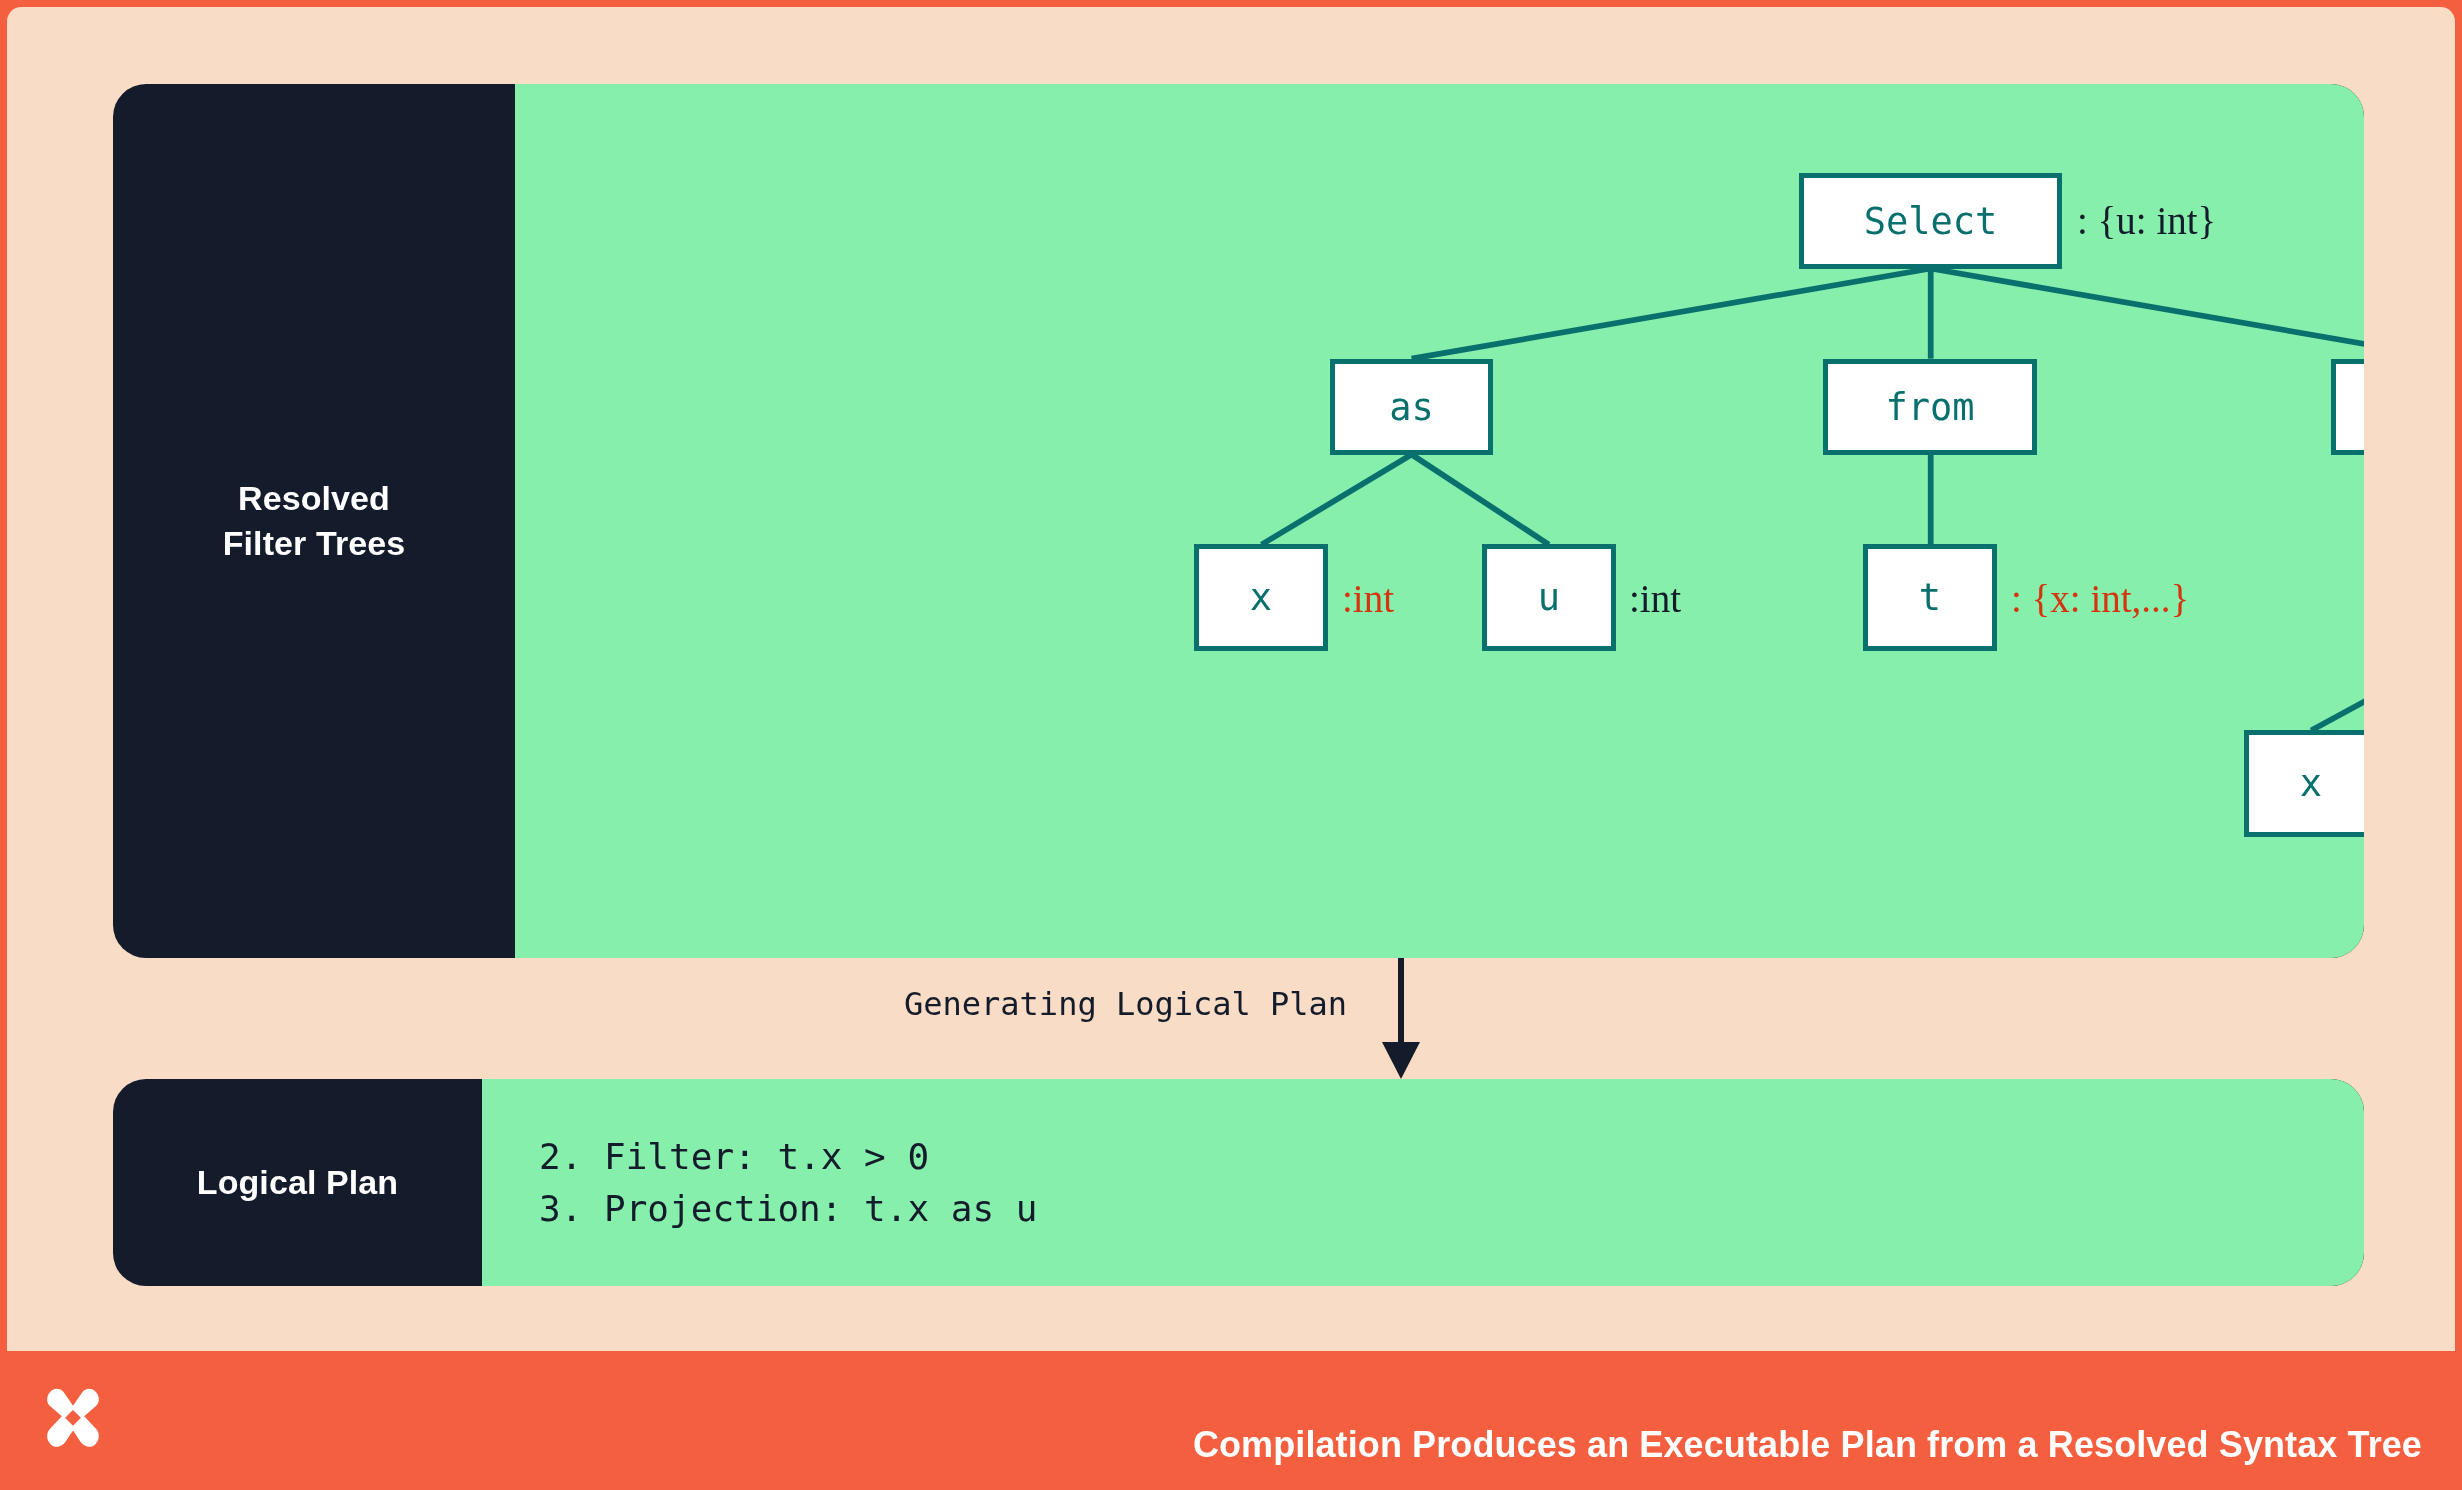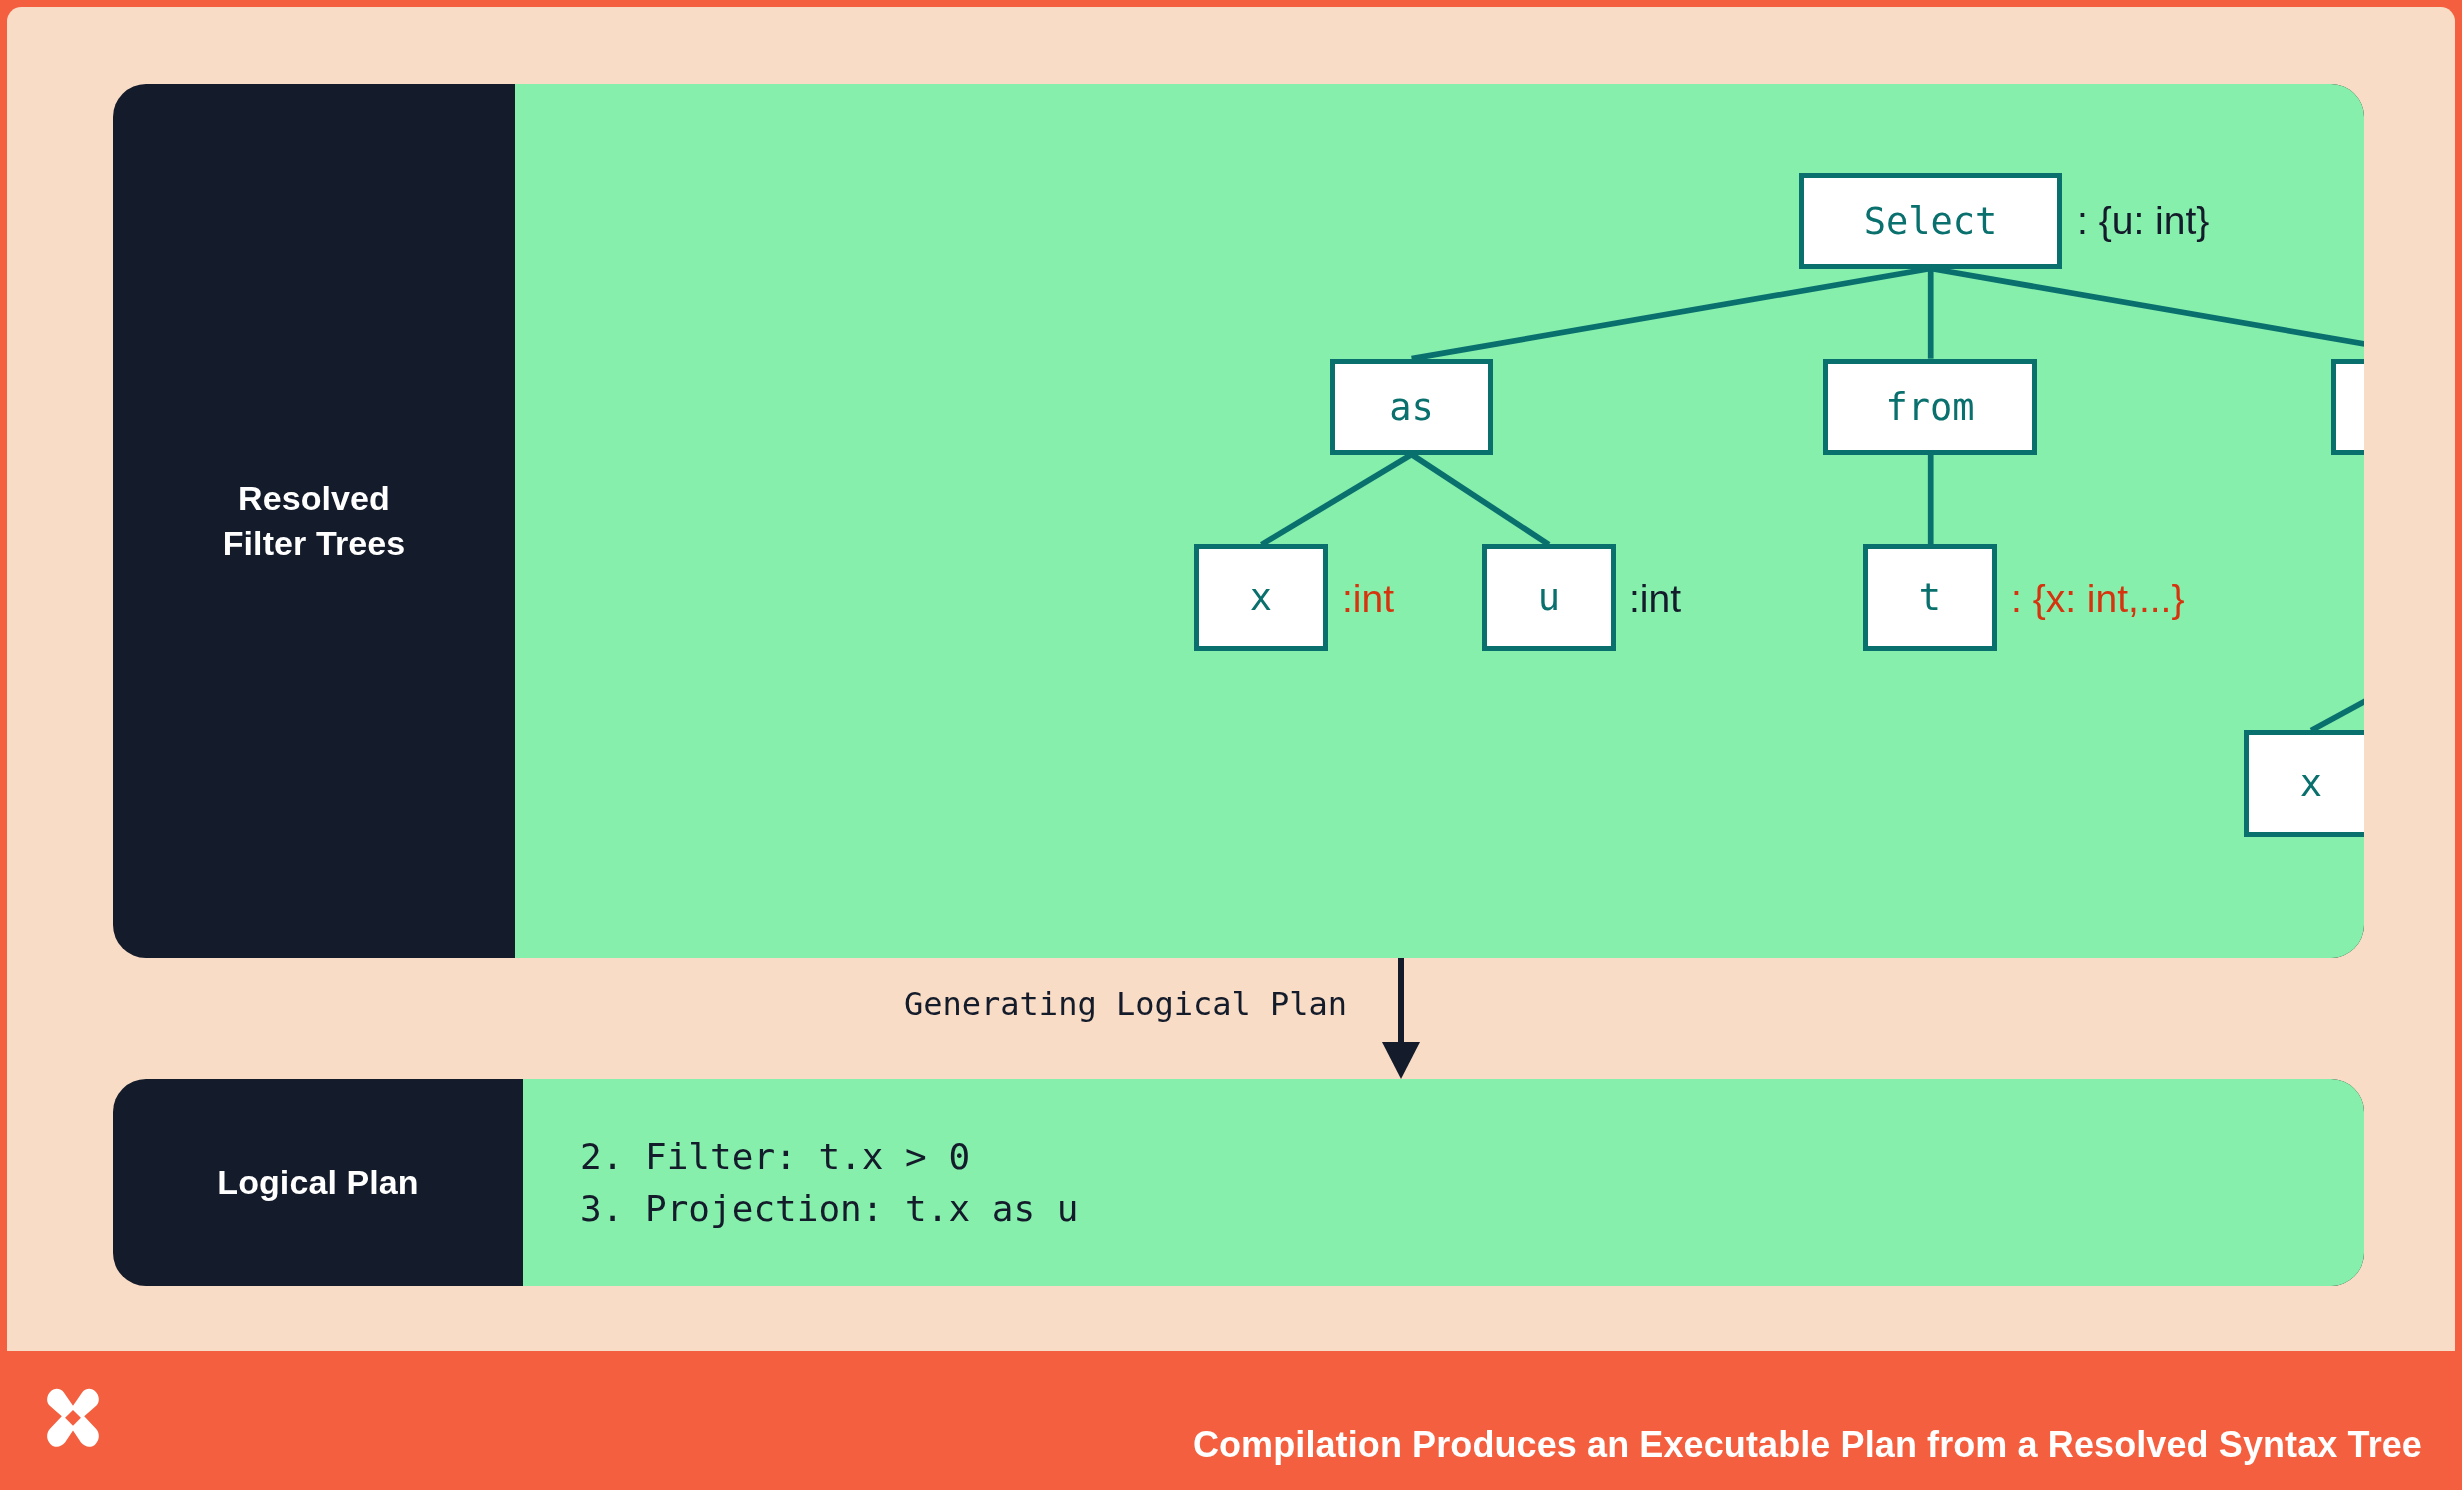--- a/index.html
+++ b/index.html
@@ -75,21 +75,21 @@
   #rst-panel .panel-body { border-radius: 0 30px 30px 0; }
 
   
   #lp-panel {
     left: 106px;
     top: 1072px;
     width: 2251px;
     height: 207px;
   }
   #lp-panel .panel-label {
-    width: 410px;
+    width: 369px;
     font-size: 34px;
   }
   #lp-panel .panel-body {
     border-radius: 0 30px 30px 0;
     display: flex;
     align-items: center;
   }
 
   .plan-list {
     padding-left: 57px;
@@ -116,21 +116,21 @@
     border: 5.7px solid #09706E;
     background: #FFFFFF;
     font-family: "DejaVu Sans Mono", monospace;
     color: #09706E;
     font-size: 37px;
     line-height: 1;
   }
 
   .type-ann {
     position: absolute;
-    font-family: Liberation Sans, sans-serif;
+    font-family: Liberation Serif, serif;
     font-size: 39px;
     line-height: 1;
     white-space: pre;
     color: #141B2A;
   }
   .type-ann.red { color: #D6340F; }
 
   
   #flow-arrow {
     position: absolute;

